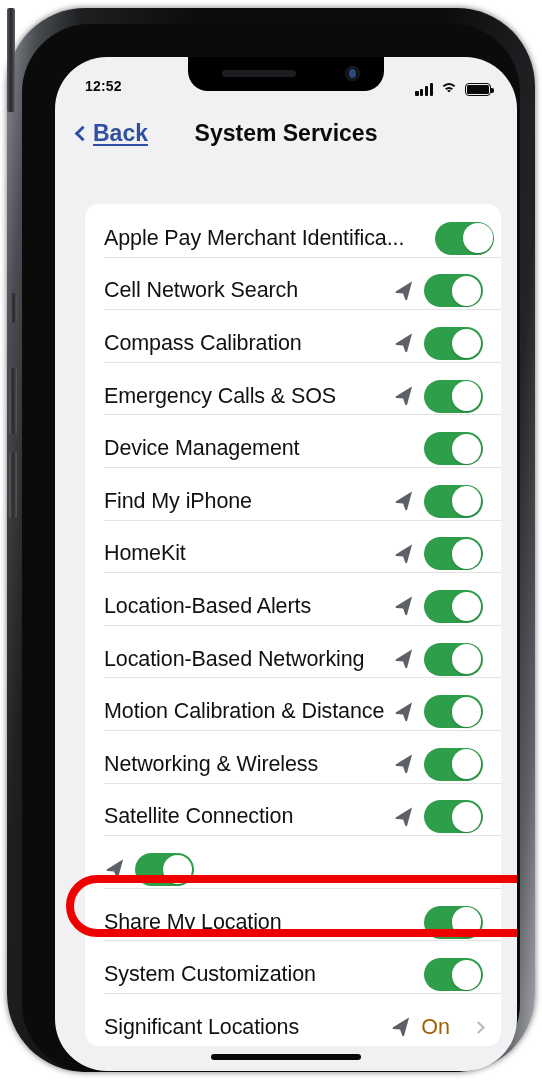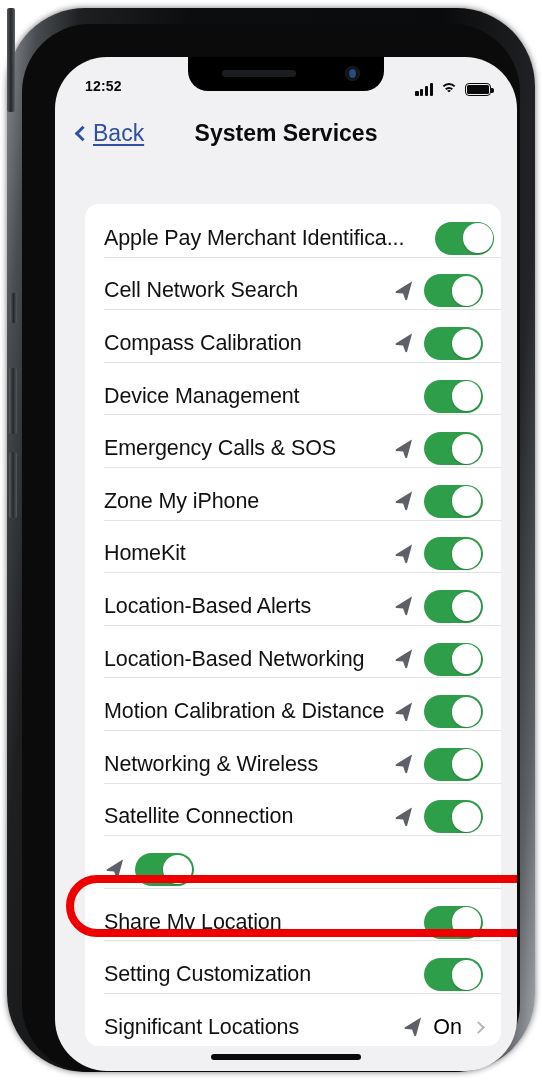--- a/index.html
+++ b/index.html
@@ -78,21 +78,21 @@
           border-radius:4px; padding:1.4px; }
   .batt .fill { height:100%; background:#0a0a0a; border-radius:1.6px; }
   .batt::after { content:""; position:absolute; right:-3.6px; top:3.6px;
                  width:2.2px; height:5px; background:#0a0a0a; border-radius:0 2px 2px 0; }
 
   
   .navbar {
     position:absolute; left:0; top:48px; width:100%; height:56px;
     display:flex; align-items:center; z-index:15;
   }
-  .back { display:flex; align-items:center; gap:5px; margin-left:22px; cursor:pointer; }
+  .back { display:flex; align-items:center; gap:5px; margin-left:22px; cursor:pointer;font-weight:bold; }
   .chev-back { width:11px; height:11px; border-left:3.4px solid #2f4fa2;
                border-bottom:3.4px solid #2f4fa2; transform:rotate(45deg); }
   .back-label { font-size:23px; color:#2f4fa2; text-decoration:underline;
                 text-underline-offset:3px; }
   .nav-title { position:absolute; left:0; right:0; text-align:center;
                font-size:23px; font-weight:700; color:#0a0a0a; pointer-events:none; }
 
   
   .list-card {
     position:absolute; left:30px; top:147px; right:16px;
@@ -110,21 +110,21 @@
   .arrow-icon { width:22px; height:22px; margin-right:9px; flex:none; }
   .arrow-icon.hidden { visibility:hidden; }
   .toggle {
     position:relative; width:59px; height:33px; border-radius:17px;
     background:#2e9e4a; flex:none; cursor:pointer;
   }
   .toggle .knob {
     position:absolute; right:1.6px; top:1.6px; width:29.8px; height:29.8px;
     border-radius:50%; background:#fff; box-shadow:0 1px 2px rgba(0,0,0,.22);
   }
-  .value-text { font-size:21.5px; color:#000000; margin-right:12px; }
+  .value-text { font-size:21.5px; color:#a16207; margin-right:24px; }
   .chev-right { width:9px; height:9px; border-top:2.8px solid #b6b6bb;
                 border-right:2.8px solid #b6b6bb; transform:rotate(45deg); flex:none; }
 
   
   .annot {
     position:absolute; left:11px; top:818px; width:480px; height:62px;
     border:8px solid #ee0000; border-radius:34px; z-index:30; pointer-events:none;
   }
   
   .home-ind {
@@ -200,39 +200,39 @@
             <div class="row">
               <div class="row-label">Compass Calibration</div>
               <span class="arrow-icon"><svg viewBox="0 0 24 24" width="22" height="22">
                   <path d="M21.5 3.2 3.4 11.0c-1.0 .43-.83 1.9 .25 2.1l7.0 1.35 1.35 7.0c .2 1.08 1.67 1.25 2.1 .25L21.9 3.6c .28-.65-.4-1.12-.4-.4z" fill="#5d6067" transform="rotate(-8 12 12)"></path>
                 </svg></span>
               <div class="toggle" style="background: rgb(46, 158, 74);">
                 <div class="knob"></div>
               </div>
             </div>
             <div class="row">
+              <div class="row-label">Emergency Calls &amp; SOS</div>
+              <span class="arrow-icon"><svg viewBox="0 0 24 24" width="22" height="22">
+                  <path d="M21.5 3.2 3.4 11.0c-1.0 .43-.83 1.9 .25 2.1l7.0 1.35 1.35 7.0c .2 1.08 1.67 1.25 2.1 .25L21.9 3.6c .28-.65-.4-1.12-.4-.4z" fill="#5d6067" transform="rotate(-8 12 12)"></path>
+                </svg></span>
+              <div class="toggle" style="background: rgb(46, 158, 74);">
+                <div class="knob"></div>
+              </div>
+            </div>
+            <div class="row">
               <div class="row-label">Device Management</div>
               <span class="arrow-icon hidden"><svg viewBox="0 0 24 24" width="22" height="22">
                   <path d="M21.5 3.2 3.4 11.0c-1.0 .43-.83 1.9 .25 2.1l7.0 1.35 1.35 7.0c .2 1.08 1.67 1.25 2.1 .25L21.9 3.6c .28-.65-.4-1.12-.4-.4z" fill="#5d6067" transform="rotate(-8 12 12)"></path>
                 </svg></span>
               <div class="toggle" style="background: rgb(46, 158, 74);">
                 <div class="knob"></div>
               </div>
             </div>
             <div class="row">
-              <div class="row-label">Emergency Calls &amp; SOS</div>
-              <span class="arrow-icon"><svg viewBox="0 0 24 24" width="22" height="22">
-                  <path d="M21.5 3.2 3.4 11.0c-1.0 .43-.83 1.9 .25 2.1l7.0 1.35 1.35 7.0c .2 1.08 1.67 1.25 2.1 .25L21.9 3.6c .28-.65-.4-1.12-.4-.4z" fill="#5d6067" transform="rotate(-8 12 12)"></path>
-                </svg></span>
-              <div class="toggle" style="background: rgb(46, 158, 74);">
-                <div class="knob"></div>
-              </div>
-            </div>
-            <div class="row">
-              <div class="row-label">Zone My iPhone</div>
+              <div class="row-label">Find My iPhone</div>
               <span class="arrow-icon"><svg viewBox="0 0 24 24" width="22" height="22">
                   <path d="M21.5 3.2 3.4 11.0c-1.0 .43-.83 1.9 .25 2.1l7.0 1.35 1.35 7.0c .2 1.08 1.67 1.25 2.1 .25L21.9 3.6c .28-.65-.4-1.12-.4-.4z" fill="#5d6067" transform="rotate(-8 12 12)"></path>
                 </svg></span>
               <div class="toggle" style="background: rgb(46, 158, 74);">
                 <div class="knob"></div>
               </div>
             </div>
             <div class="row">
               <div class="row-label">HomeKit</div>
               <span class="arrow-icon"><svg viewBox="0 0 24 24" width="22" height="22">
@@ -298,21 +298,21 @@
             <div class="row">
               <div class="row-label">Share My Location</div>
               <span class="arrow-icon hidden"><svg viewBox="0 0 24 24" width="22" height="22">
                   <path d="M21.5 3.2 3.4 11.0c-1.0 .43-.83 1.9 .25 2.1l7.0 1.35 1.35 7.0c .2 1.08 1.67 1.25 2.1 .25L21.9 3.6c .28-.65-.4-1.12-.4-.4z" fill="#5d6067" transform="rotate(-8 12 12)"></path>
                 </svg></span>
               <div class="toggle" style="background: rgb(46, 158, 74);">
                 <div class="knob"></div>
               </div>
             </div>
             <div class="row">
-              <div class="row-label">Setting Customization</div>
+              <div class="row-label">System Customization</div>
               <span class="arrow-icon hidden"><svg viewBox="0 0 24 24" width="22" height="22">
                   <path d="M21.5 3.2 3.4 11.0c-1.0 .43-.83 1.9 .25 2.1l7.0 1.35 1.35 7.0c .2 1.08 1.67 1.25 2.1 .25L21.9 3.6c .28-.65-.4-1.12-.4-.4z" fill="#5d6067" transform="rotate(-8 12 12)"></path>
                 </svg></span>
               <div class="toggle" style="background: rgb(46, 158, 74);">
                 <div class="knob"></div>
               </div>
             </div>
             <div class="row">
               <div class="row-label">Significant Locations</div>
               <span class="arrow-icon"><svg viewBox="0 0 24 24" width="22" height="22">

